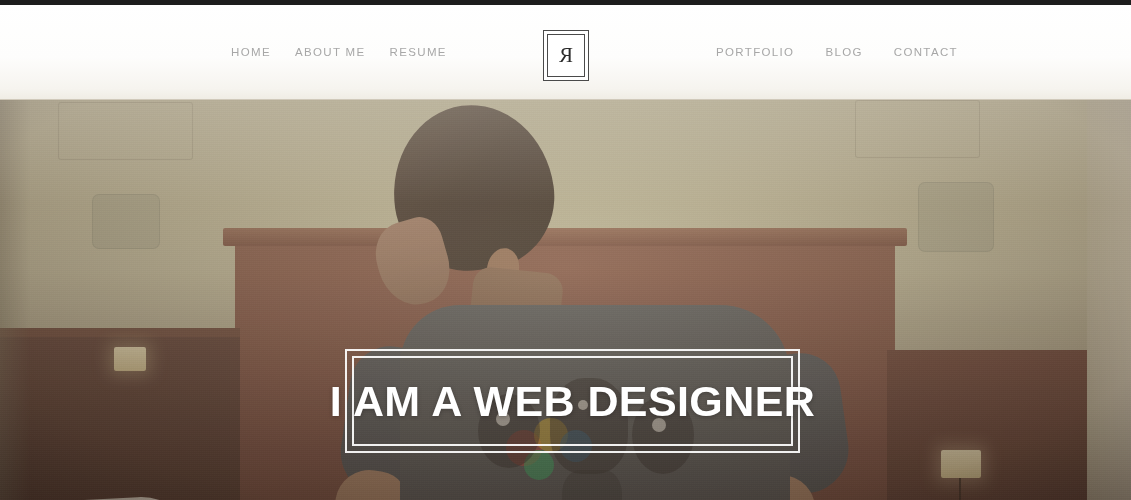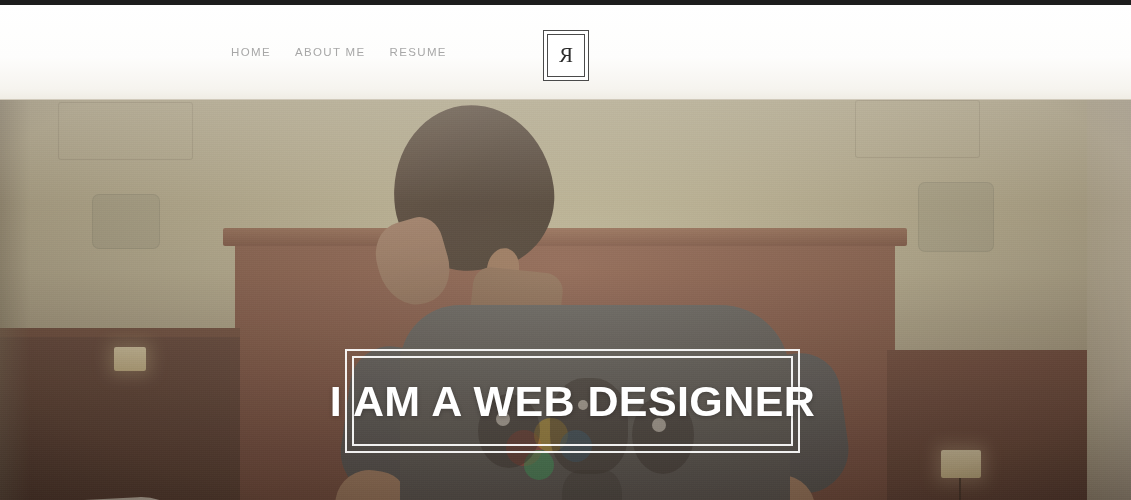--- a/index.html
+++ b/index.html
@@ -332,20 +332,25 @@
         <a class="nav-item">ABOUT ME</a>
         <a class="nav-item">RESUME</a>
       </div>
 
       <div class="logo">
         <div class="logo-inner">
           <span class="logo-mark">R</span>
         </div>
       </div>
 
+      <div class="nav-group nav-right">
+        <a class="nav-item">PORTFOLIO</a>
+        <a class="nav-item">BLOG</a>
+        <a class="nav-item">CONTACT</a>
+      </div>
 
     </nav>
   </header>
 
   <section class="hero">
 
     <div class="photo">
       <div class="wall"></div>
       <div class="panel p1"></div>
       <div class="panel p2"></div>

